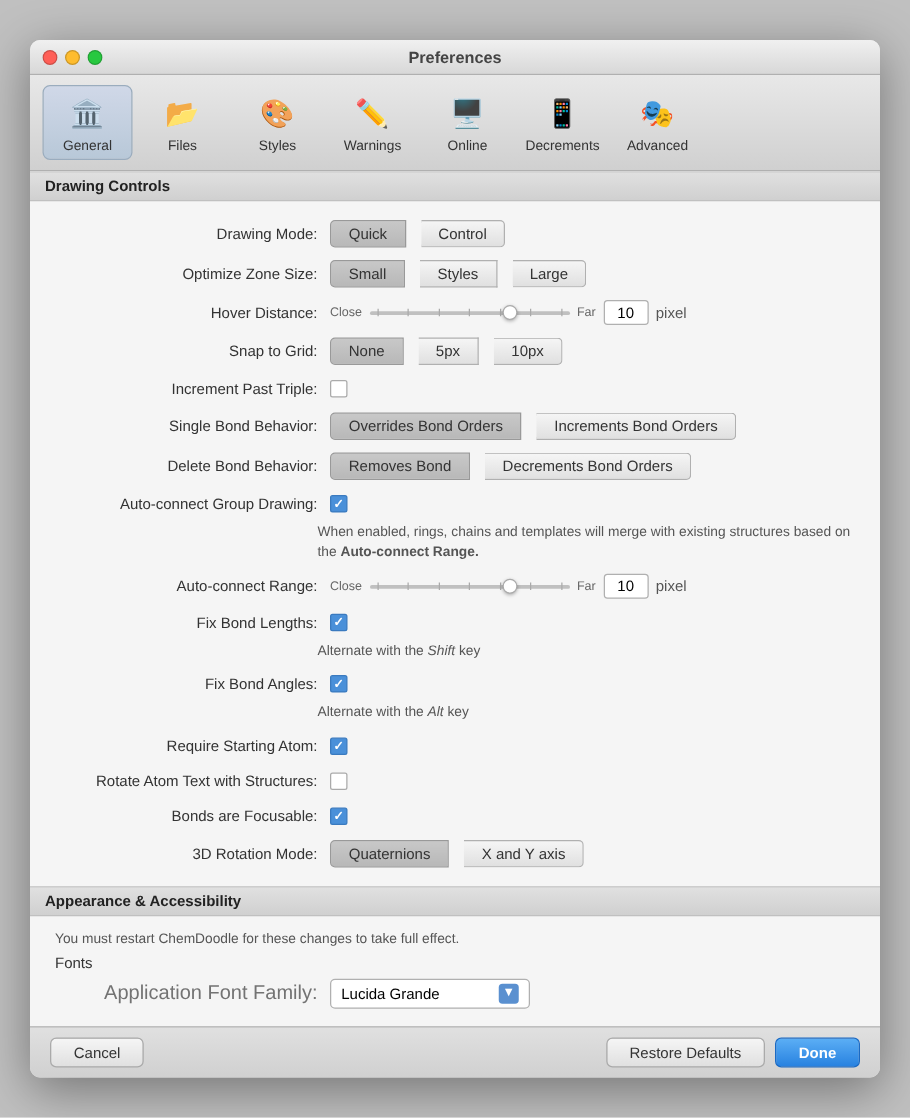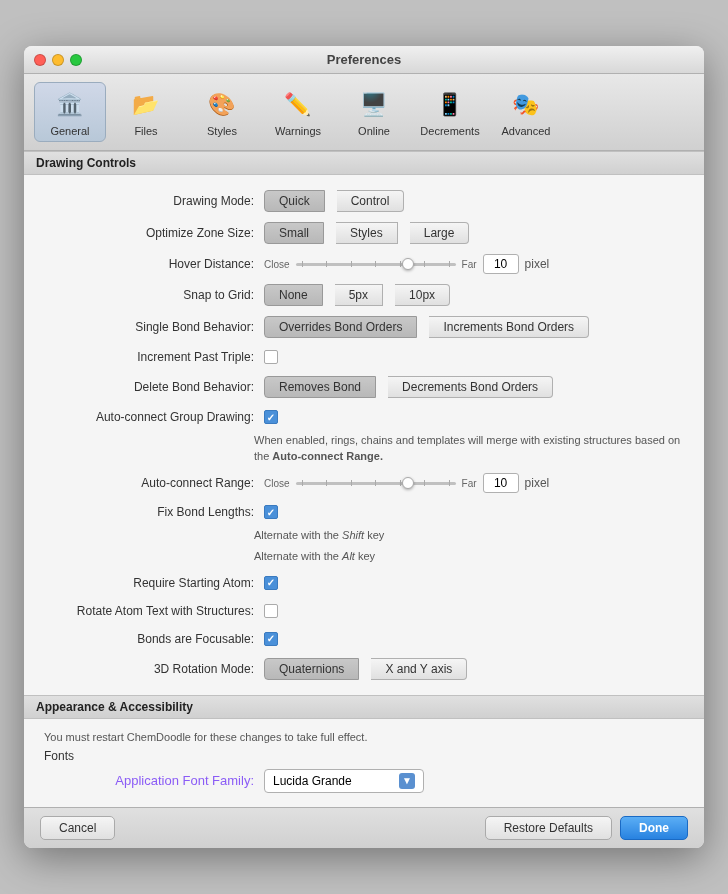--- a/index.html
+++ b/index.html
@@ -273,22 +273,22 @@
     }
     .font-select-row {
       display: flex;
       align-items: center;
       padding: 4px 20px;
     }
     .font-select-label {
       text-align: right;
       width: 220px;
       padding-right: 10px;
-      font-size: 13px;
-      color: #8b5cf6;
+      font-size: 16px;
+      color: #737373;
     }
     .font-select {
       display: flex;
       align-items: center;
       background: white;
       border: 1px solid #b0b0b0;
       border-radius: 4px;
       padding: 3px 8px;
       min-width: 160px;
       justify-content: space-between;
@@ -401,31 +401,31 @@
       <div class="form-row">
         <div class="form-label">Snap to Grid:</div>
         <div class="form-control btn-group">
           <button class="seg-btn active">None</button>
           <button class="seg-btn">5px</button>
           <button class="seg-btn">10px</button>
         </div>
       </div>
 
       <div class="form-row">
+        <div class="form-label">Increment Past Triple:</div>
+        <div class="form-control">
+          <div class="checkbox"></div>
+        </div>
+      </div>
+
+      <div class="form-row">
         <div class="form-label">Single Bond Behavior:</div>
         <div class="form-control btn-group">
           <button class="seg-btn active">Overrides Bond Orders</button>
           <button class="seg-btn">Increments Bond Orders</button>
-        </div>
-      </div>
-
-      <div class="form-row">
-        <div class="form-label">Increment Past Triple:</div>
-        <div class="form-control">
-          <div class="checkbox"></div>
         </div>
       </div>
 
       <div class="form-row">
         <div class="form-label">Delete Bond Behavior:</div>
         <div class="form-control btn-group">
           <button class="seg-btn active">Removes Bond</button>
           <button class="seg-btn">Decrements Bond Orders</button>
         </div>
       </div>
@@ -464,20 +464,26 @@
       </div>
 
       <div class="form-row">
         <div class="form-label">Fix Bond Lengths:</div>
         <div class="form-control">
           <div class="checkbox checked"></div>
         </div>
       </div>
       <div class="help-text">Alternate with the <i>Shift</i> key</div>
 
+      <div class="form-row">
+        <div class="form-label">Fix Bond Angles:</div>
+        <div class="form-control">
+          <div class="checkbox checked"></div>
+        </div>
+      </div>
       <div class="help-text">Alternate with the <i>Alt</i> key</div>
 
       <div class="form-row">
         <div class="form-label">Require Starting Atom:</div>
         <div class="form-control">
           <div class="checkbox checked"></div>
         </div>
       </div>
 
       <div class="form-row">

